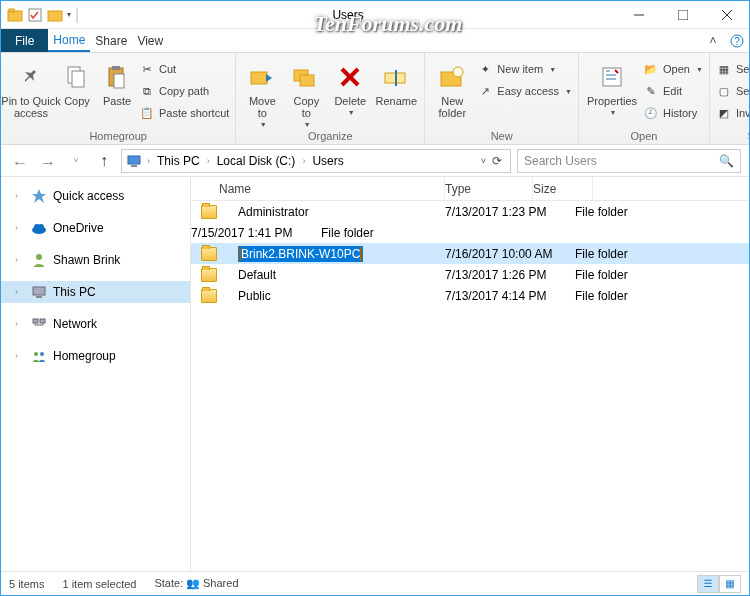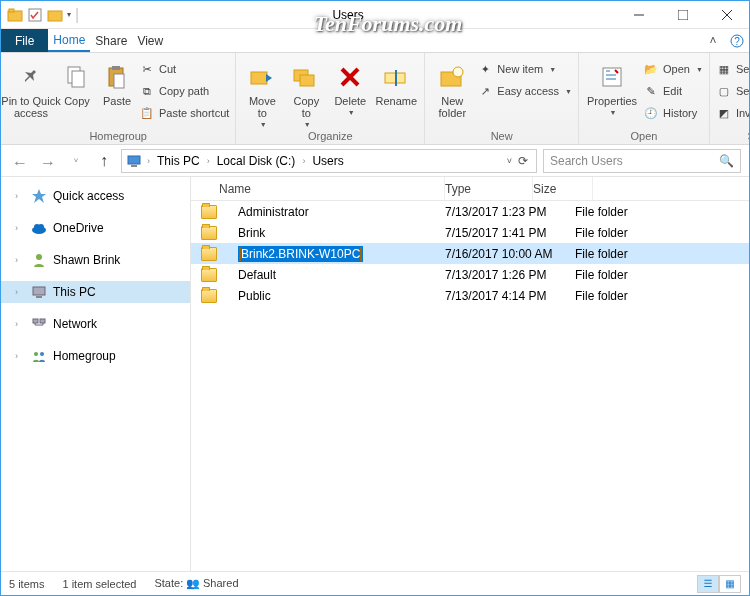--- a/index.html
+++ b/index.html
@@ -31,21 +31,21 @@
 .smallbtn .sico { width: 16px; height: 16px; display: flex; align-items: center; justify-content: center; }
 .dd { font-size: 7px; margin-left: 2px; color: #555; }
 
 .navbar { height: 32px; display: flex; align-items: center; gap: 6px; padding: 0 8px; border-bottom: 1px solid #e5e5e5; }
 .navbtn { width: 22px; height: 22px; display: flex; align-items: center; justify-content: center; color: #888; border-radius: 2px; }
 .navbtn.enabled { color: #333; }
 .crumbs { flex: 1; height: 24px; border: 1px solid #ccc; background: #fff; display: flex; align-items: center; padding: 0 4px; gap: 2px; font-size: 12px; }
 .crumbs .sep { color: #888; font-size: 9px; padding: 0 3px; }
 .crumbs .seg { padding: 0 2px; }
 .crumbs .refresh { margin-left: auto; color: #555; padding: 0 4px; }
-.searchbox { width: 198px; height: 24px; border: 1px solid #ccc; background: #fff; display: flex; align-items: center; padding: 0 6px; font-size: 12px; color: #888; }
+.searchbox { width: 224px; height: 24px; border: 1px solid #ccc; background: #fff; display: flex; align-items: center; padding: 0 6px; font-size: 12px; color: #888; }
 .searchbox .sico { margin-left: auto; color: #555; }
 
 .main { display: flex; height: 394px; }
 .sidebar { width: 190px; border-right: 1px solid #e5e5e5; padding: 8px 0; font-size: 12px; overflow: hidden; }
 .sideitem { display: flex; align-items: center; height: 22px; padding-left: 14px; gap: 6px; }
 .sideitem .exp { width: 10px; font-size: 9px; color: #888; }
 .sideitem .sico { width: 16px; height: 16px; display: flex; align-items: center; justify-content: center; }
 .sideitem.selected { background: #cde6f7; }
 .sidegap { height: 10px; }
 
@@ -425,24 +425,20 @@
         <div class="row">
     <div class="col-name">
             <span class="fico"></span>
             <span>Administrator</span>
           </div>
     <div class="col-date">7/13/2017 1:23 PM</div>
     <div class="col-type">File folder</div>
     <div class="col-size"></div>
         </div>
         <div class="row">
-    <div class="col-name">
-            <span class="fico"></span>
-            <span>Brink</span>
-          </div>
     <div class="col-date">7/15/2017 1:41 PM</div>
     <div class="col-type">File folder</div>
     <div class="col-size"></div>
         </div>
         <div class="row selected">
     <div class="col-name">
             <span class="fico"></span>
             <span class="rename">
               <span class="sel" style="background:#0078d7;color:#fff;">Brink2.BRINK-W10PC</span>
             </span>

